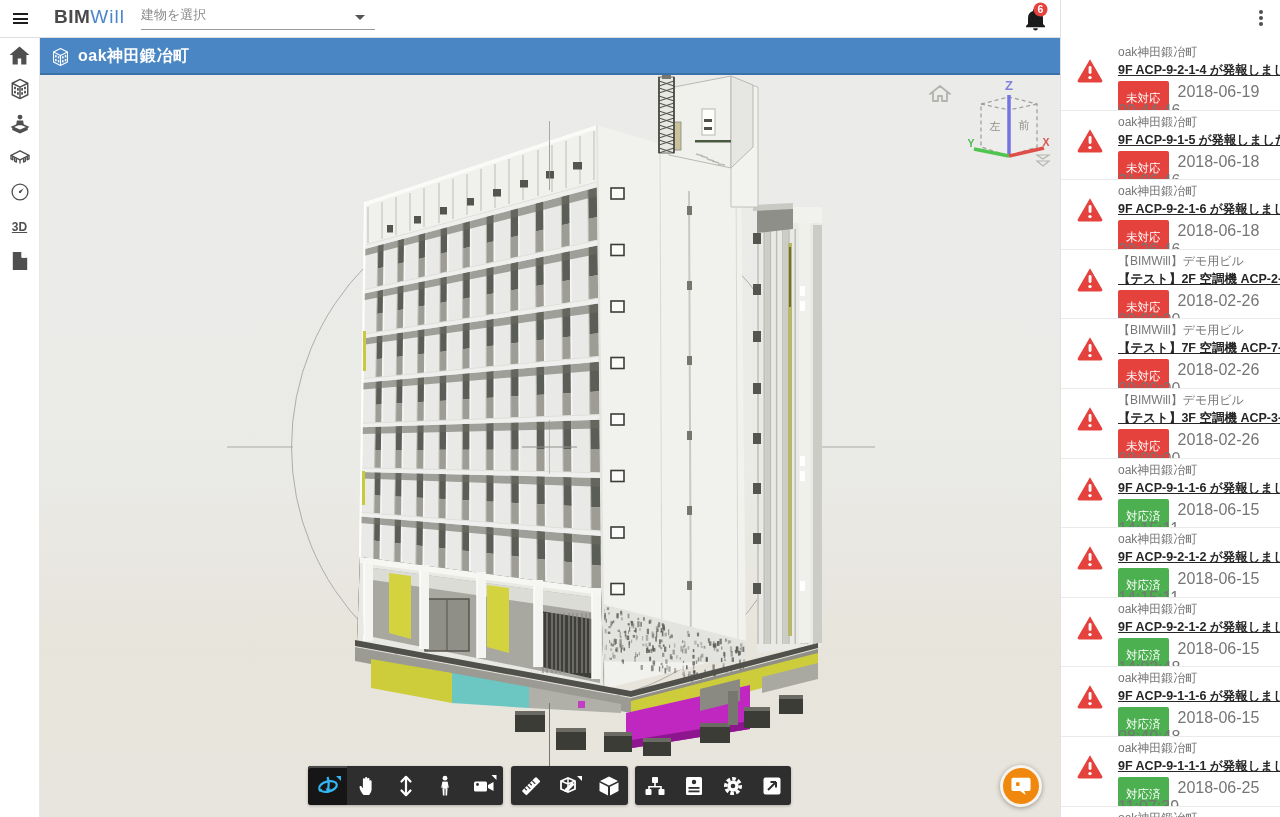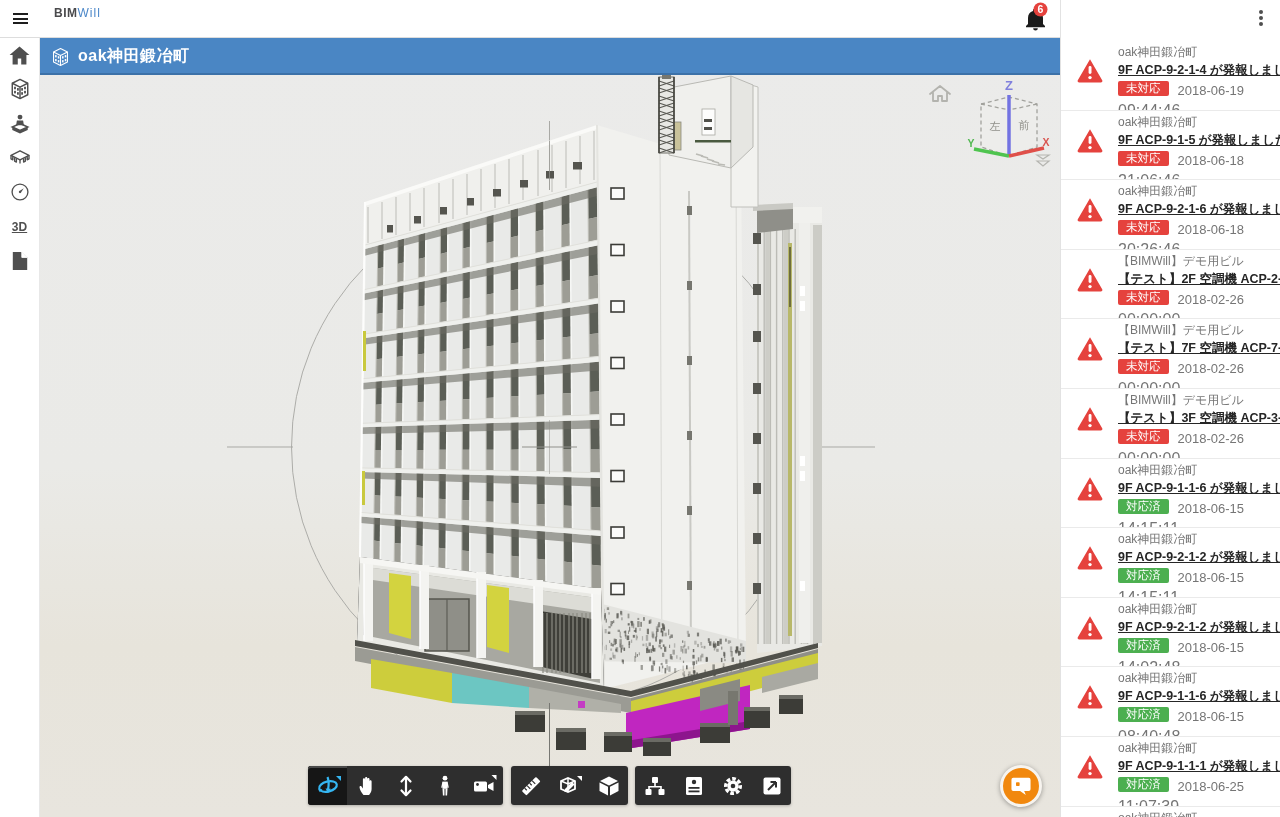--- a/index.html
+++ b/index.html
@@ -1,19 +1,19 @@
 <!DOCTYPE html>
 <html><head><meta charset="utf-8">
 <style>
 * { margin:0; padding:0; box-sizing:border-box; }
 html,body { width:1280px; height:817px; overflow:hidden; font-family:"Liberation Sans",sans-serif; background:#fff; }
 .topbar { position:absolute; left:0; top:0; width:1060px; height:38px; background:#fff; border-bottom:1px solid #ddd; z-index:30; }
 .burger { position:absolute; left:13px; top:13px; width:15px; height:11px; }
 .burger div { height:2px; background:#1d1d1d; margin-bottom:2.6px; }
-.logo { position:absolute; left:54px; top:6px; font-size:12px; letter-spacing:0.5px; font-weight:bold; color:#4a4a4c; }
+.logo { position:absolute; left:54px; top:6px; font-size:19px; letter-spacing:0.5px; font-weight:bold; color:#4a4a4c; }
 .logo span { color:#4a86c8; font-weight:normal; letter-spacing:1px; }
 .selbox { position:absolute; left:141px; top:6px; width:234px; height:24px; border-bottom:1px solid #9a9a9a; color:#8b8b8b; font-size:13px; }
 .selbox .arr { position:absolute; right:10px; top:9px; width:0; height:0; border-left:5px solid transparent; border-right:5px solid transparent; border-top:5px solid #555; }
 .bell { position:absolute; left:1023px; top:1px; }
 .leftbar { position:absolute; left:0; top:38px; width:40px; height:779px; background:#fff; border-right:1px solid #e8e8e8; z-index:25; }
 .leftbar svg, .leftbar .t3d { display:block; margin:0 auto; }
 .licon { height:34.3px; display:flex; align-items:center; justify-content:center; color:#4f4f4f;text-decoration:underline; }
 .viewer { position:absolute; left:40px; top:38px; width:1020px; height:779px; overflow:hidden;
   background:linear-gradient(180deg,#ebebea 0%,#eaeae7 55%,#e7e4db 78%,#e8e5de 100%); }
 .bluebar { position:absolute; left:0; top:0; width:1020px; height:37px; background:#4a86c4; border-bottom:2px solid #3c71a8; z-index:5; color:#fff; }
@@ -25,24 +25,24 @@
 .chat { position:absolute; left:960px; top:727px; width:42px; height:42px; border-radius:50%; background:#f1880e; border:3px solid #f7f4ef; box-shadow:0 1px 5px rgba(0,0,0,0.35); display:flex; align-items:center; justify-content:center; }
 .sidebar { position:absolute; left:1060px; top:0; width:220px; height:817px; background:#fff; border-left:1px solid #e2e2e2; z-index:40; }
 .sb-head { position:relative; height:41px; }
 .dots { position:absolute; right:17px; top:10px; width:4px; }
 .dots div { width:4px; height:4px; border-radius:50%; background:#4f4f4f; margin-bottom:2px; }
 .item { position:relative; height:69.6px; border-bottom:1px solid #eaeaea; overflow:hidden; padding:3px 4px 0 57px; }
 .item .warn { position:absolute; left:14px; top:16px; }
 .t1 { font-size:12px; color:#757575; line-height:17px; white-space:nowrap; }
 .t2 { font-size:12.5px; color:#262626; font-weight:bold; line-height:18px; text-decoration:underline; white-space:nowrap; }
 .t3 { margin-top:2px; height:18px; white-space:nowrap; }
-.badge { display:inline-block; font-size:11.5px; color:#fff; padding:0 8px; border-radius:2px; vertical-align:top; }
+.badge { display:inline-block; font-size:11.5px; color:#fff; padding:10px 8px; border-radius:2px; vertical-align:top; }
 .badge.red { background:#e5423d; }
 .badge.green { background:#4caf50;text-align:center; }
-.date { font-size:13px; color:#757575; margin-left:9px; vertical-align:top; padding-top:2px; display:inline-block; }
+.date { font-size:16px; color:#757575; margin-left:9px; vertical-align:top; padding-top:2px; display:inline-block; }
 .t4 { font-size:16px; color:#757575; margin-top:3px; }
 </style></head>
 <body>
 <div class="viewer">
   <svg width="1020" height="780" viewBox="40 37 1020 780" style="position:absolute;left:0;top:0">
       <circle cx="549.5" cy="446" r="258" fill="none" stroke="#adada9" stroke-width="1"></circle>
       <line x1="227" y1="446" x2="293" y2="446" stroke="#a9a9a5" stroke-width="1"></line>
       <line x1="806" y1="446" x2="875" y2="446" stroke="#a9a9a5" stroke-width="1"></line>
       <line x1="549.5" y1="120" x2="549.5" y2="189" stroke="#a9a9a5" stroke-width="1"></line>
       <line x1="549.5" y1="702" x2="549.5" y2="773" stroke="#8e8e8a" stroke-width="1"></line>
@@ -1058,20 +1058,21 @@
     </div>
   </div>
 </div>
 <div class="topbar">
   <div class="burger">
       <div></div>
       <div></div>
       <div></div>
     </div>
   <div class="logo">BIM<span>Will</span></div>
+  <div class="selbox">建物を選択<div class="arr"></div></div>
   <div class="bell">
     <svg width="26" height="30" viewBox="0 0 26 30">
       <g transform="translate(1,6)">
       <path fill="#1b1b1b" d="M11.5 23.5 c1.3 0 2.3-1 2.3-2.3 h-4.6 c0 1.3 1 2.3 2.3 2.3 z M19 17 v-6 c0-3.4-1.8-6.2-5-7 V3.2 C14 2.2 13 1.4 11.5 1.4 s-2.5 0.8-2.5 1.8 v0.8 c-3.2 0.8-5 3.6-5 7 v6 L2 19 v1.2 h19 V19 z"></path>
       </g>
       <circle cx="17.5" cy="8.5" r="7" fill="#e5423d"></circle>
       <text x="17.5" y="12.2" font-size="10.5" font-weight="bold" fill="#fff" text-anchor="middle" font-family="Liberation Sans">6</text>
     </svg>
   </div>
 </div>

